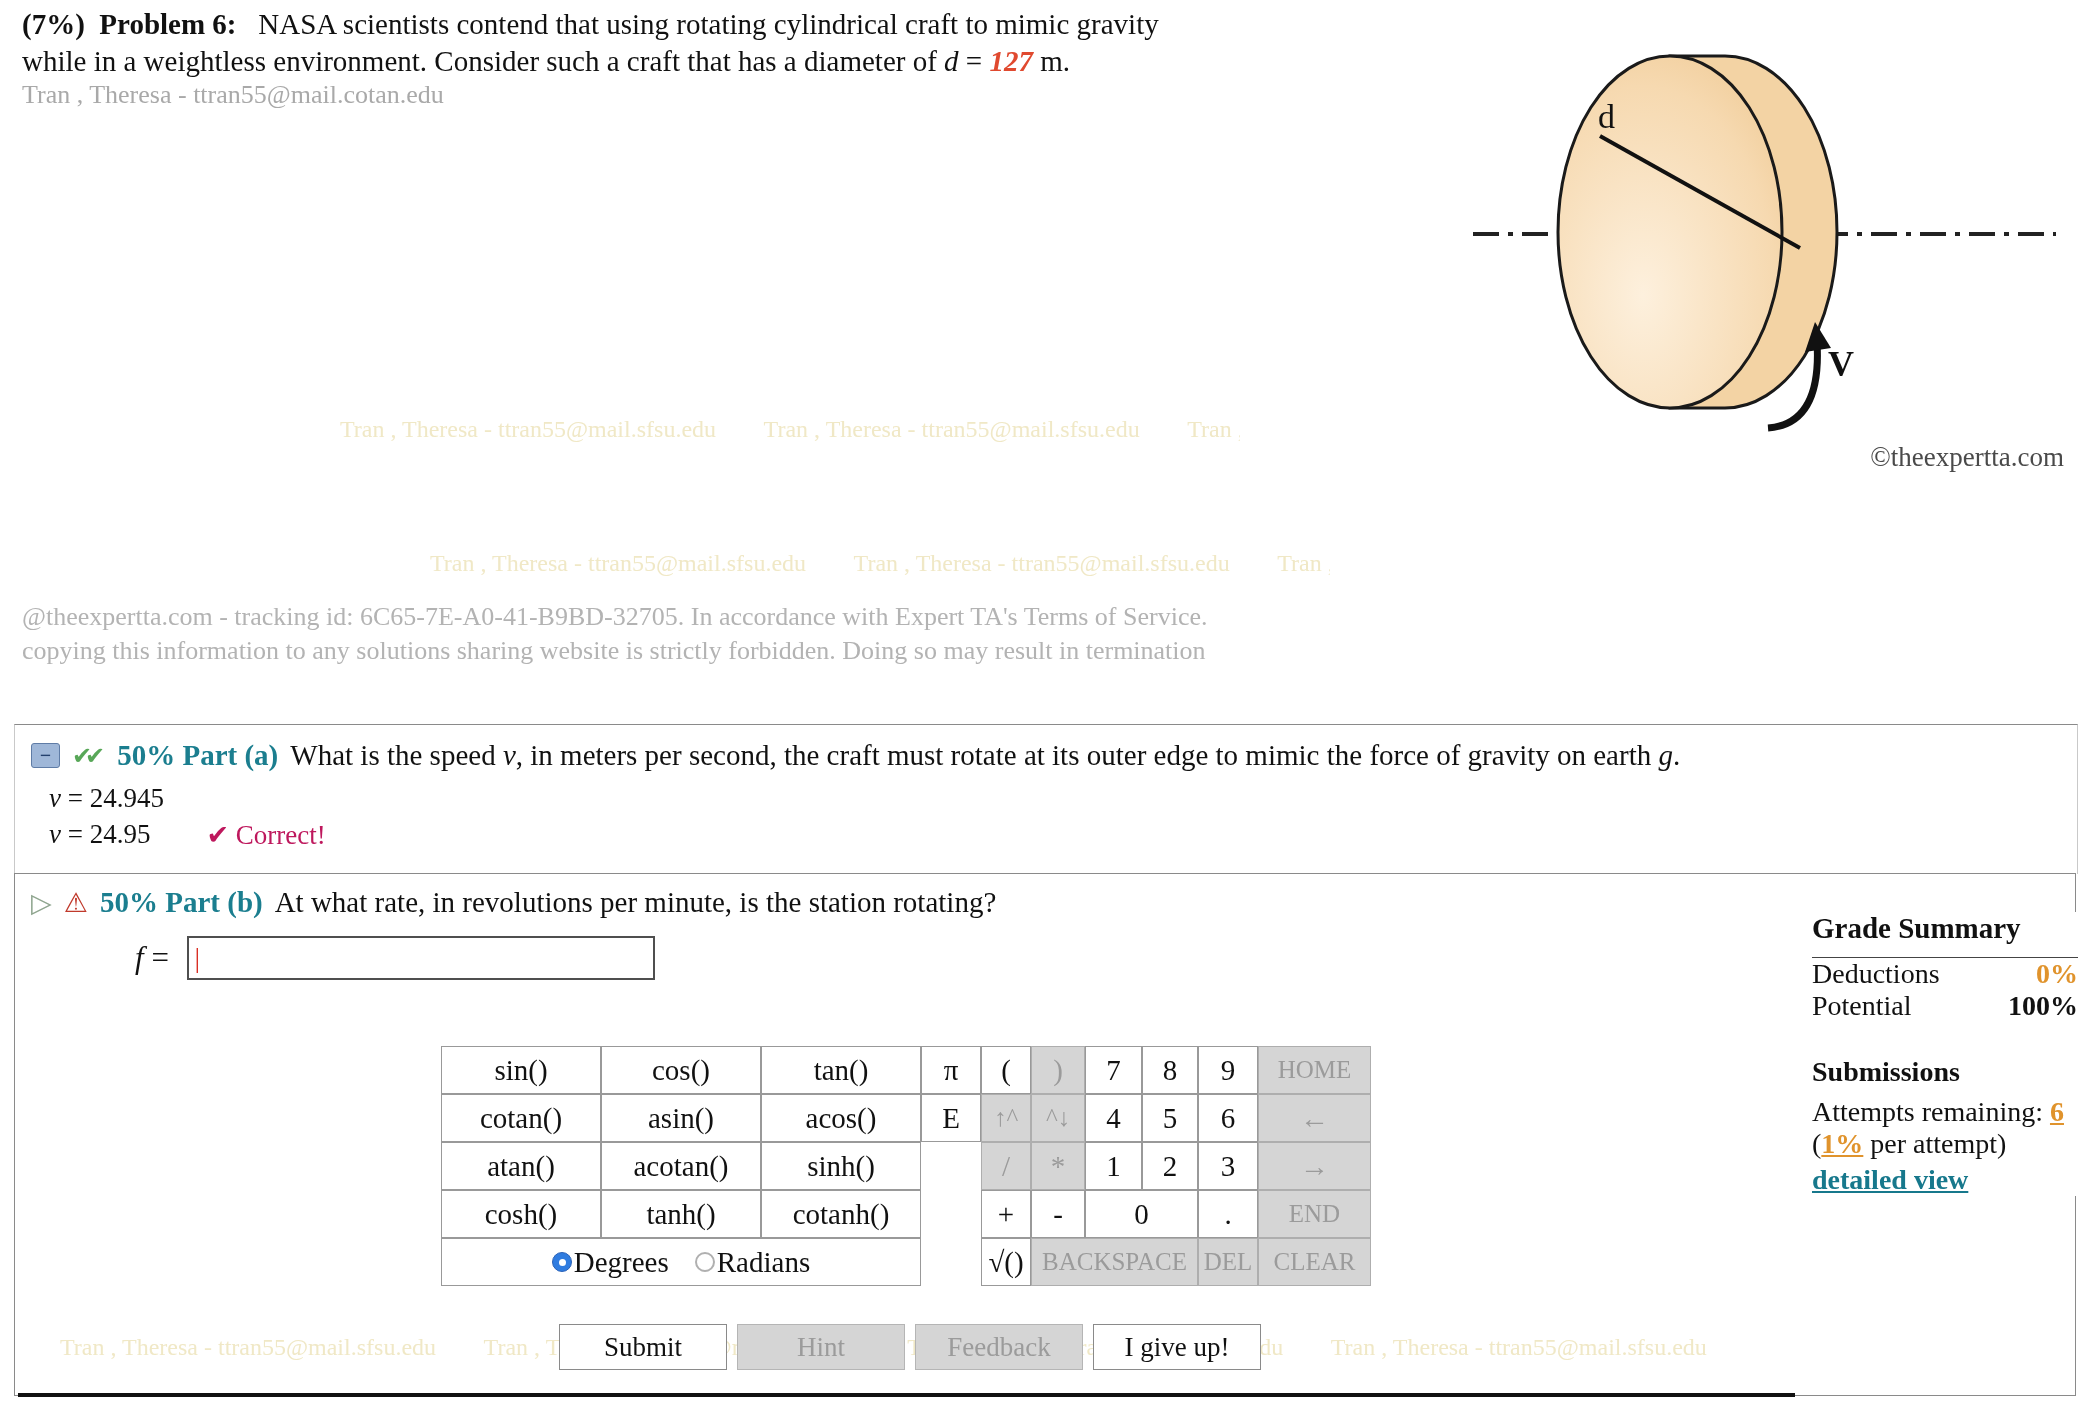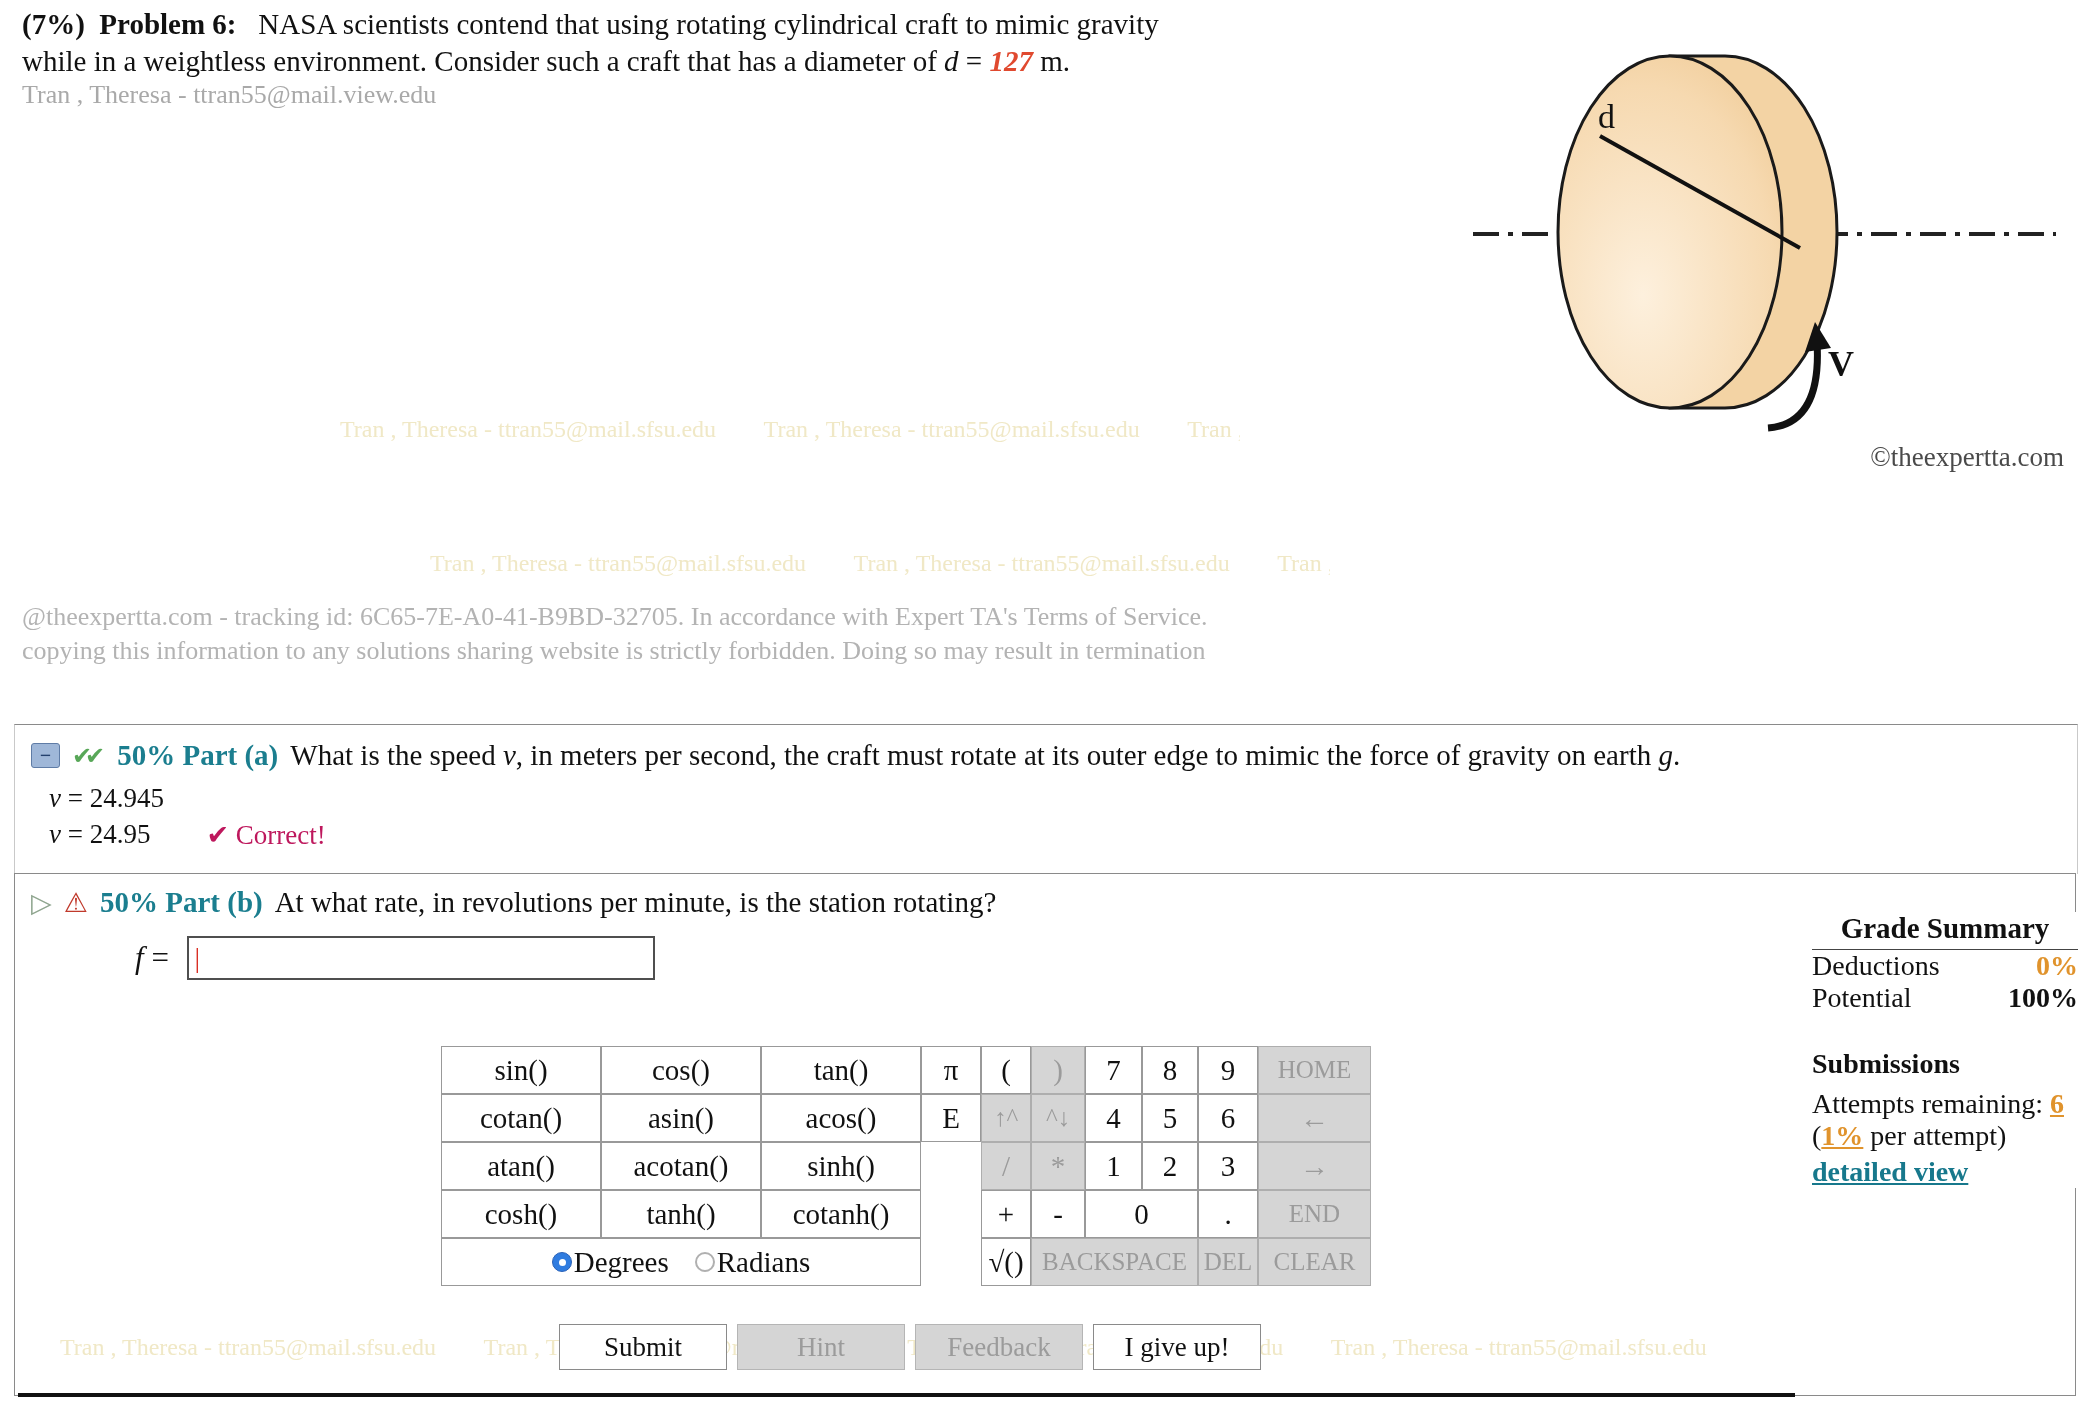--- a/index.html
+++ b/index.html
@@ -65,21 +65,21 @@
 
   
   #actions{position:absolute;left:544px;top:450px;display:flex;gap:10px;z-index:2;}
   .act-btn{width:166px;height:44px;display:flex;align-items:center;justify-content:center;
            font-size:27px;background:#fff;border:1px solid #8a8a8a;
            font-family:"Liberation Serif","DejaVu Serif",serif;}
   .act-btn.dim{background:#d5d5d5;color:#9b9b9b;border-color:#b5b5b5;}
 
   
   #grade-summary{position:absolute;left:1797px;top:38px;width:266px;font-size:28px;z-index:2;background:#fff;}
-  #gs-title{font-weight:bold;font-size:29px;border-bottom:1px solid #444;padding-bottom:4px;text-align:center;}
+  #gs-title{font-weight:bold;font-size:29px;border-bottom:1px solid #444;padding-bottom:12px;}
   .gs-row{display:flex;justify-content:space-between;margin-top:0;}
   .orange{color:#e0932c;font-weight:bold;}
   .orange-u{color:#e0932c;font-weight:bold;text-decoration:underline;}
   #gs-subs{font-weight:bold;margin-top:34px;}
   #gs-detailed{color:#17788c;font-weight:bold;text-decoration:underline;margin-top:4px;cursor:pointer;}
 
   #bottom-line{position:absolute;left:18px;top:1393px;width:1777px;height:4px;background:#111;}
 </style>
 </head>
 <body>
@@ -91,21 +91,21 @@
   <div class="watermark" style="left:60px;top:1334px;width:2010px;overflow:hidden;">Tran , Theresa - ttran55@mail.sfsu.edu        Tran , Theresa - ttran55@mail.sfsu.edu        Tran , Theresa - ttran55@mail.sfsu.edu        Tran , Theresa - ttran55@mail.sfsu.edu</div>
 
   <div id="problem-block">
     <div>
       <span class="b">(7%)</span><span class="pre">  </span><span class="b">Problem 6:</span><span class="pre">   </span><span>NASA scientists contend that using rotating cylindrical craft to mimic gravity</span>
     </div>
     <div>
       <span>while in a weightless environment. Consider such a craft that has a diameter of </span><span class="it">d</span><span class="pre"> = </span><span class="hl-num">127</span><span class="pre"> m.</span>
     </div>
   </div>
-  <div id="student-line">Tran , Theresa  - ttran55@mail.view.edu</div>
+  <div id="student-line">Tran , Theresa  - ttran55@mail.cotan.edu</div>
 
   <svg id="figure" viewBox="0 0 620 445">
     <defs>
       <radialGradient id="faceGrad" cx="38%" cy="68%" r="85%">
         <stop offset="0%" stop-color="#fdf0dd"></stop>
         <stop offset="70%" stop-color="#f6d9b0"></stop>
         <stop offset="100%" stop-color="#efc993"></stop>
       </radialGradient>
       <linearGradient id="rimGrad" x1="0" y1="0" x2="1" y2="0">
         <stop offset="0%" stop-color="#f3d3a4"></stop>

